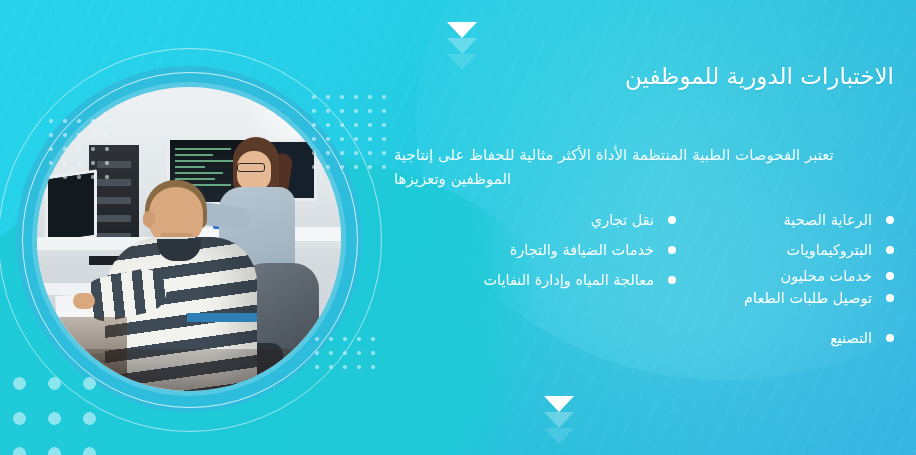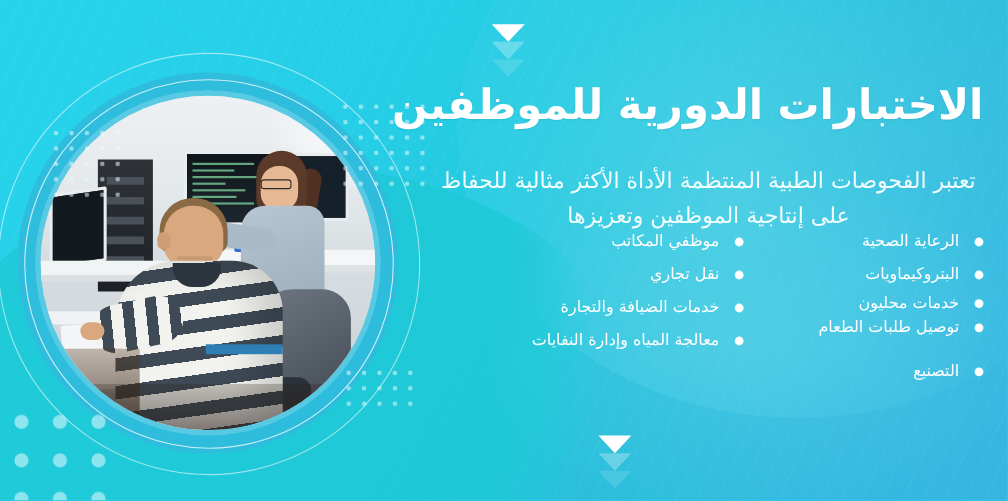--- a/index.html
+++ b/index.html
@@ -165,28 +165,28 @@
     border-left:15px solid transparent;border-right:15px solid transparent;
     border-top:16px solid rgba(255,255,255,.13);
   }
   #tri-top{left:447px;top:22px;width:34px;height:60px;}
   #tri-bottom{left:544px;top:396px;width:34px;height:60px;}
 
   
   .title{
     position:absolute;right:22px;top:48px;width:560px;
     text-align:right;color:#ffffff;
-    font-size:38px;line-height:1.18;font-weight:bold;
+    font-size:23px;line-height:1.18;font-weight:normal;
     letter-spacing:0px;
     text-shadow:0 1px 2px rgba(0,0,0,.07);
   }
   .subtitle{
     position:absolute;right:22px;top:128px;width:500px;
-    text-align:center;color:#f2fdff;
-    font-size:20px;line-height:1.62;font-weight:normal;
+    text-align:left;color:#f2fdff;
+    font-size:15px;line-height:1.62;font-weight:normal;
   }
 
   .lists{position:absolute;right:0;top:205px;width:916px;height:190px;}
   .col{position:absolute;top:0;}
   .col-right{right:22px;width:210px;}
   .col-mid{right:240px;width:250px;}
 
   .li{
     display:flex;align-items:center;justify-content:flex-start;
     flex-direction:row;
@@ -319,24 +319,20 @@
       </div>
       <div class="li" style="margin-top:14px">
         <span class="dot"></span>
         <span class="txt">التصنيع</span>
       </div>
     </div>
 
     <div class="col col-mid">
       <div class="li">
         <span class="dot"></span>
-        <span class="txt">موظفي المكاتب</span>
-      </div>
-      <div class="li">
-        <span class="dot"></span>
         <span class="txt">نقل تجاري</span>
       </div>
       <div class="li">
         <span class="dot"></span>
         <span class="txt">خدمات الضيافة والتجارة</span>
       </div>
       <div class="li">
         <span class="dot"></span>
         <span class="txt">معالجة المياه وإدارة النفايات</span>
       </div>

